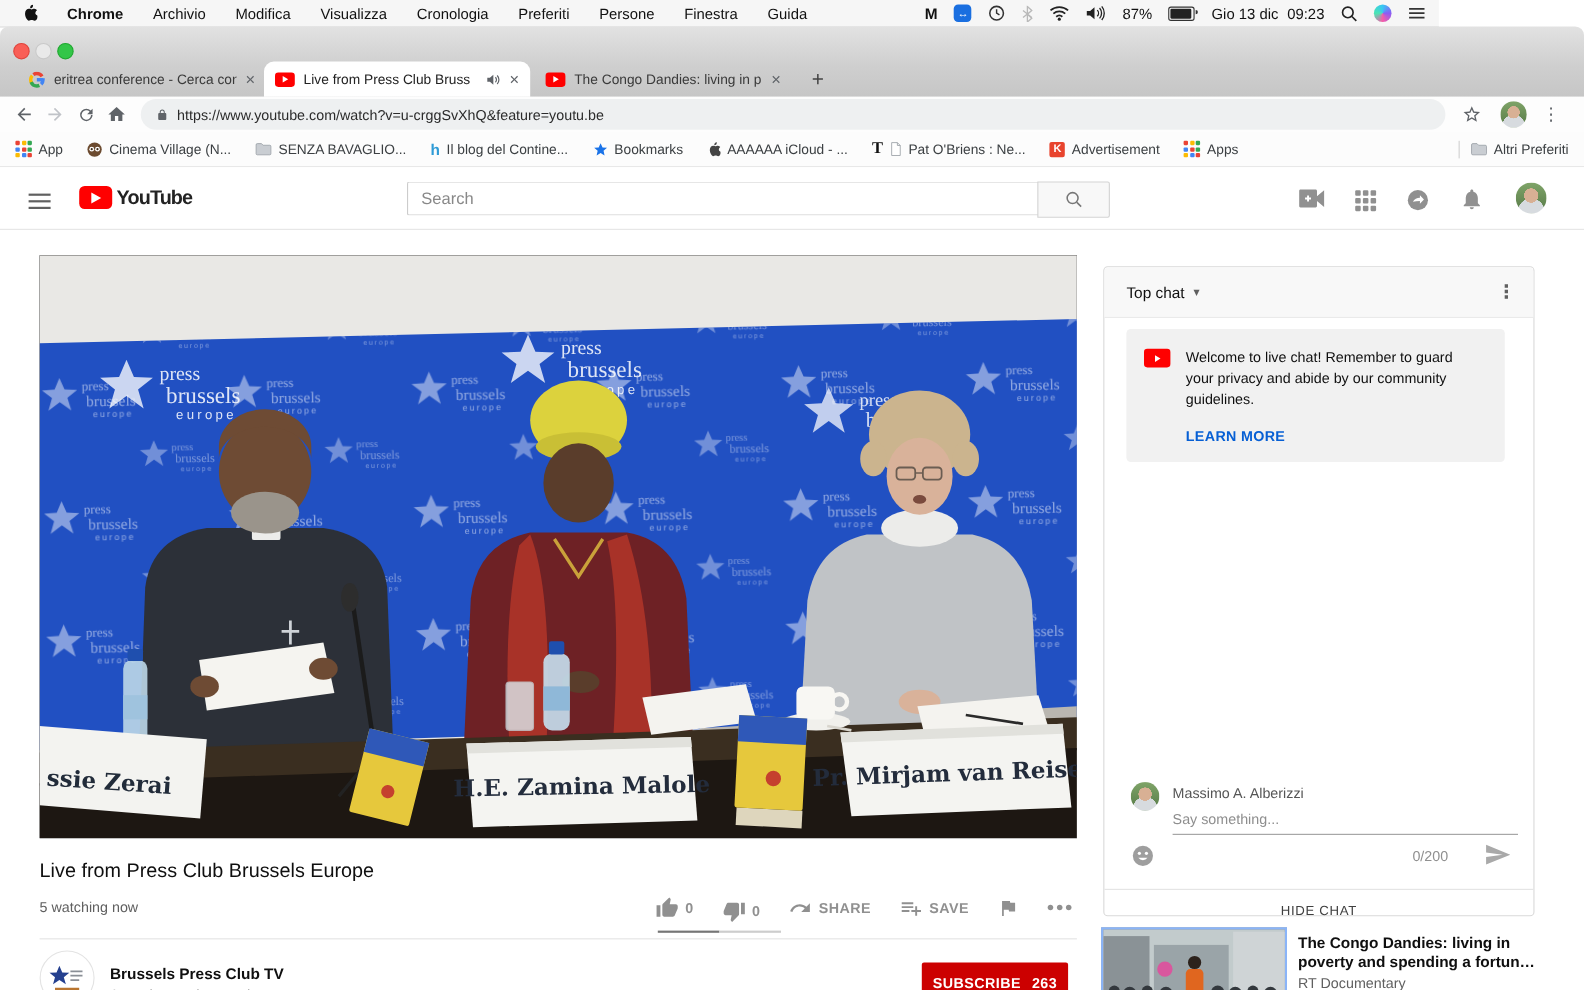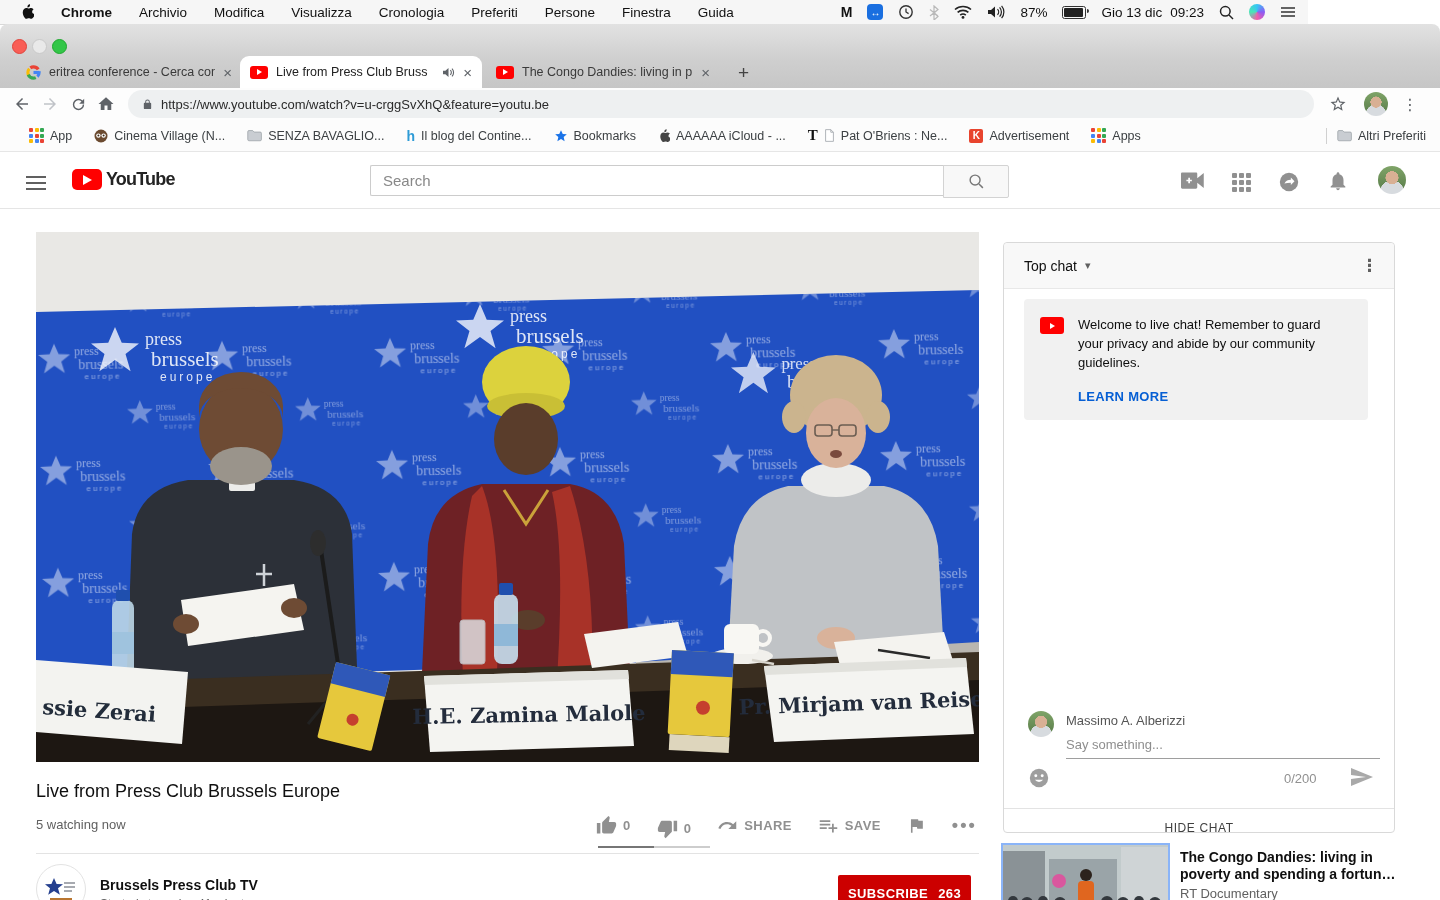--- a/index.html
+++ b/index.html
@@ -30,21 +30,21 @@
   .yt-badge:after{content:"";width:0;height:0;border-left:5px solid #fff;border-top:3.5px solid transparent;border-bottom:3.5px solid transparent;}
   .toolbar{left:0;top:88px;width:1440px;height:32px;background:#fdfdfd;display:flex;align-items:center;}
   .nav-ic{width:28px;height:28px;display:flex;align-items:center;justify-content:center;}
   .urlpill{height:28px;background:#eef0f1;border-radius:14px;display:flex;align-items:center;padding:0 14px;gap:8px;
            width:1158px;margin-left:8px;font-size:13px;color:#2b2b2b;}
   .avatar-photo{border-radius:50%;background:
      radial-gradient(circle at 50% 42%,#d8b094 0 30%,rgba(0,0,0,0) 31%),
      radial-gradient(circle at 50% 95%,#d7dbdf 0 40%,rgba(0,0,0,0) 41%),
      linear-gradient(#7fa468,#567947);}
   .bookmarksbar{left:0;top:120px;width:1440px;height:32px;background:#fcfcfc;border-bottom:1px solid #e6e6e6;
-                display:flex;align-items:center;gap:22px;padding-left:29px;font-size:12.5px;color:#3c4043;box-sizing:border-box;}
+                display:flex;align-items:center;gap:22px;padding-left:14px;font-size:12.5px;color:#3c4043;box-sizing:border-box;}
   .bm{display:flex;align-items:center;gap:6px;white-space:nowrap;}
   .grid9{display:grid;grid-template-columns:repeat(3,4px);grid-gap:1.5px;}
   .grid9 i{width:4px;height:4px;border-radius:1px;}
   .kbox{width:14px;height:14px;background:#e8442e;color:#fff;font-weight:bold;font-size:10px;display:flex;align-items:center;justify-content:center;border-radius:2px;}
   
   .ytheader{left:0;top:152px;width:1440px;height:56px;background:#fff;border-bottom:1px solid #e5e5e5;}
   .burger i{display:block;width:20px;height:2px;background:#606060;margin:4px 0;}
   .ytlogo-badge{width:30px;height:21px;background:#f00;border-radius:5px;display:flex;align-items:center;justify-content:center;}
   .ytlogo-badge:after{content:"";width:0;height:0;border-left:9px solid #fff;border-top:5.5px solid transparent;border-bottom:5.5px solid transparent;}
   .ytlogo-text{font-size:18px;font-weight:bold;letter-spacing:-0.8px;color:#232323;}

